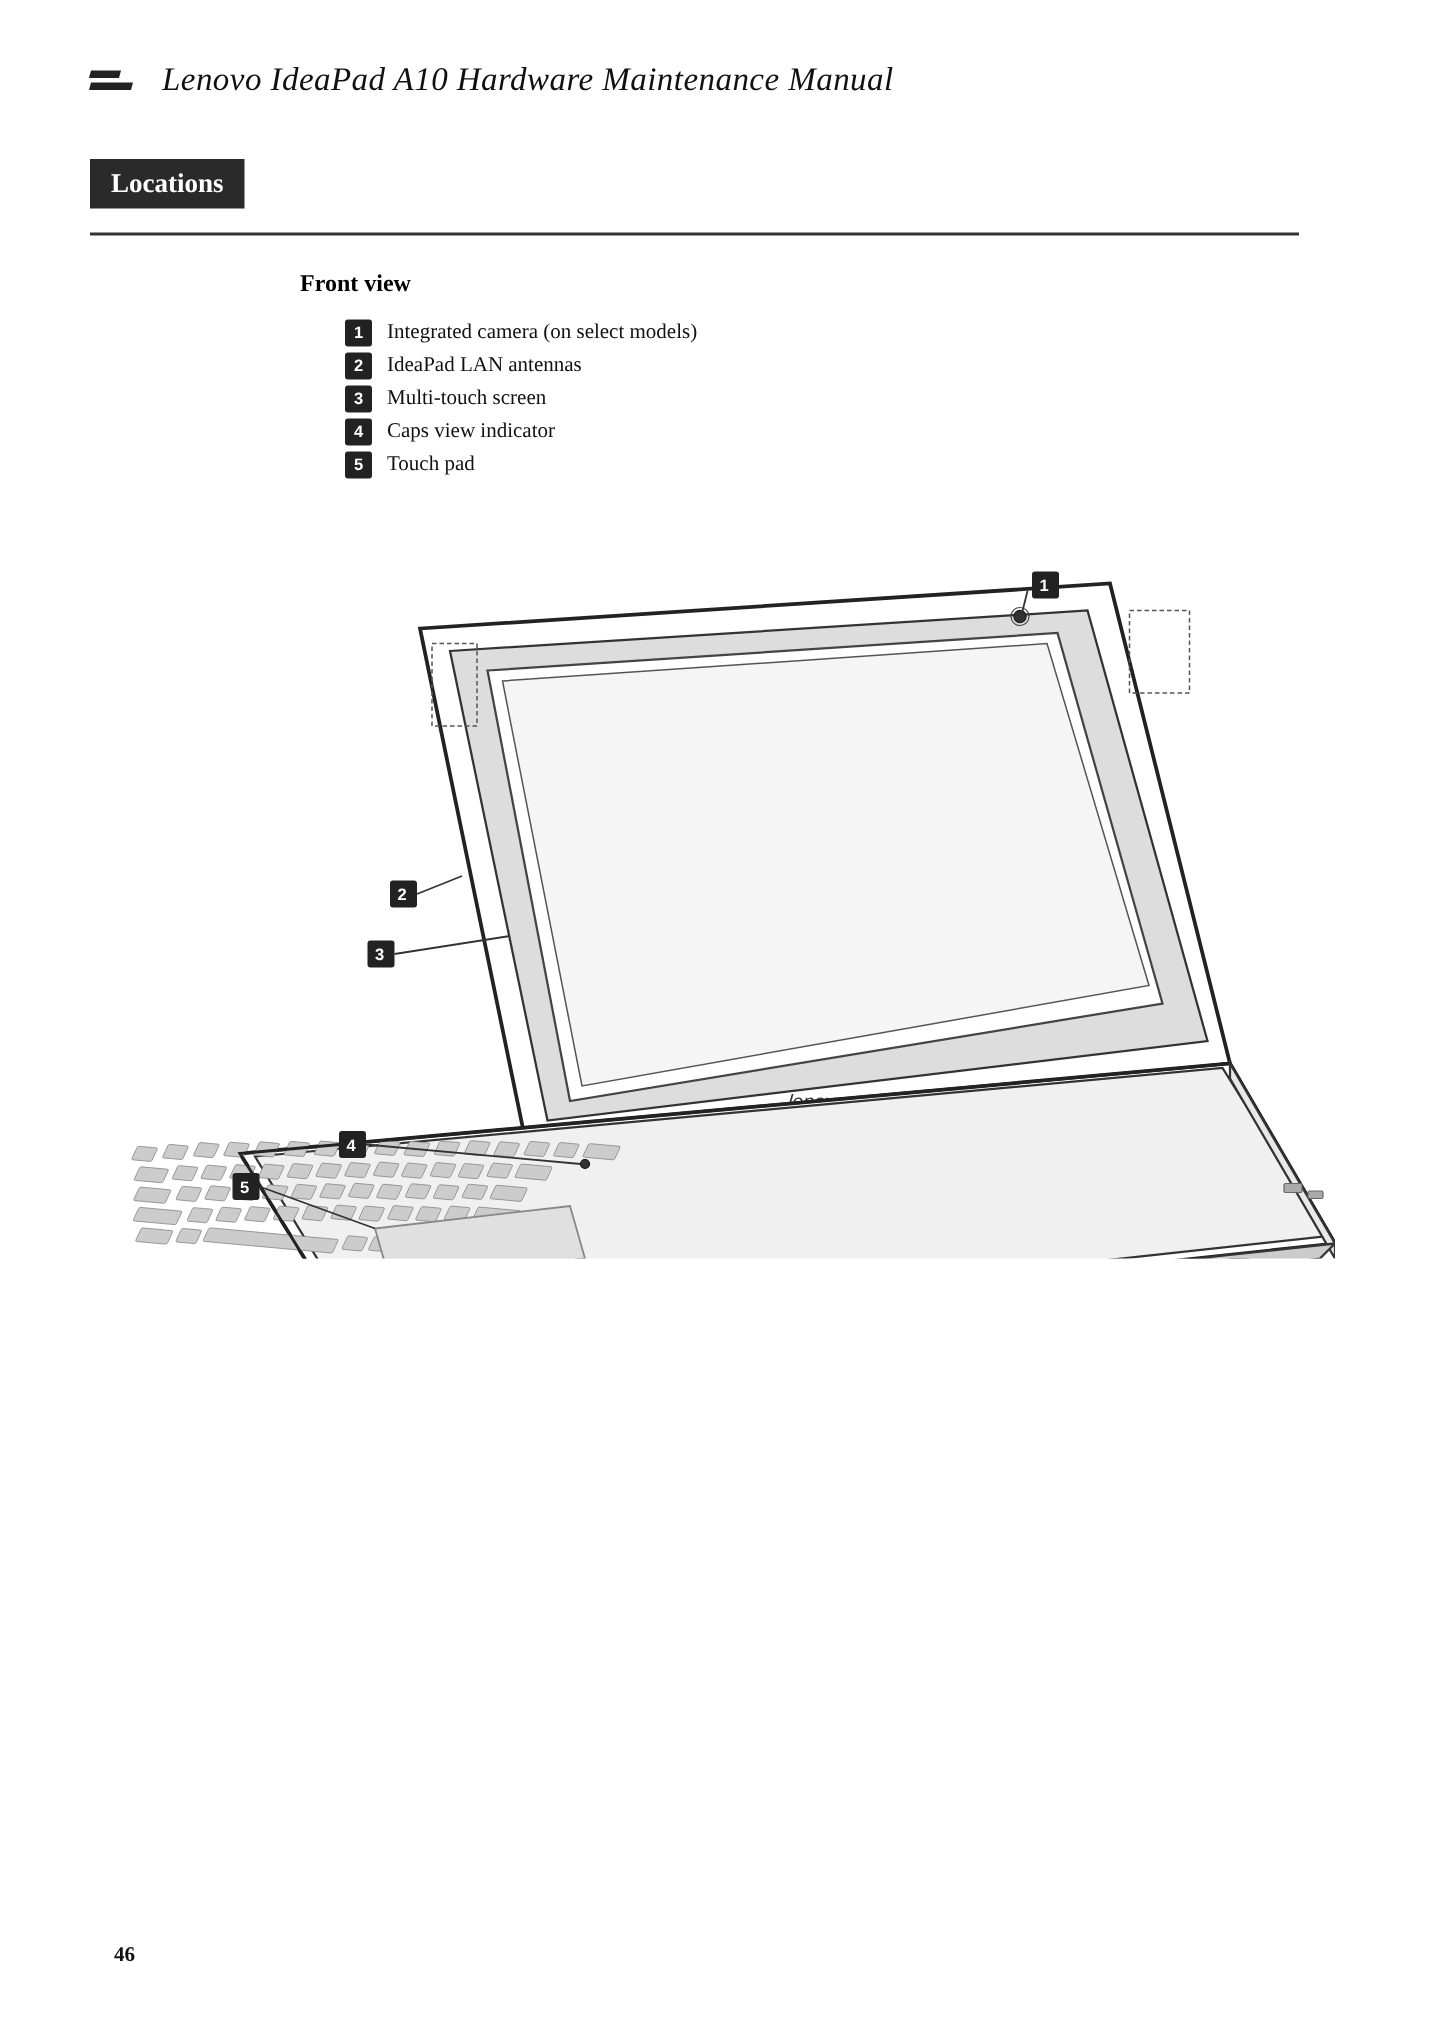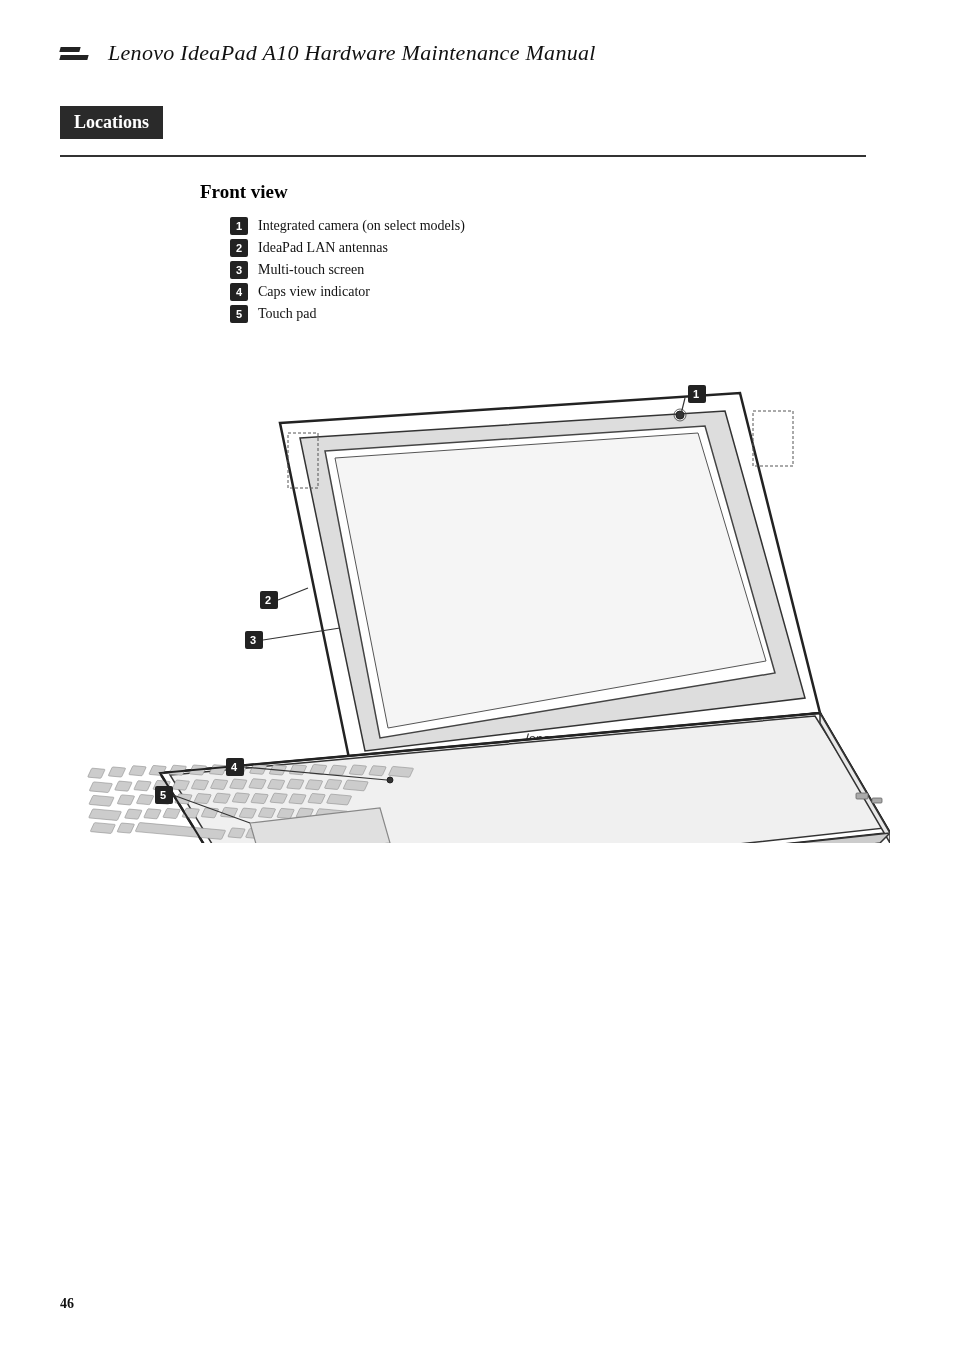--- a/index.html
+++ b/index.html
@@ -60,21 +60,21 @@
       display: inline-block;
       margin-bottom: 16px;
     }
     .section-rule {
       border: none;
       border-top: 2px solid #333;
       margin-bottom: 24px;
     }
     
     .front-view-title {
-      font-size: 19px;
+      font-size: 16px;
       font-weight: bold;
       margin-left: 140px;
       margin-bottom: 14px;
     }
     .items-list {
       list-style: none;
       margin-left: 170px;
       margin-bottom: 20px;
     }
     .items-list li {
@@ -108,21 +108,21 @@
     }
     .diagram-area svg {
       position: absolute;
       top: 0;
       left: 0;
     }
     
     .page-number {
       position: absolute;
       bottom: 40px;
-      left: 60px;
+      left: 76px;
       font-size: 14px;
       font-weight: bold;
       color: #111;
     }
   </style>
 </head>
 <body>
 
 <div class="page">
 

